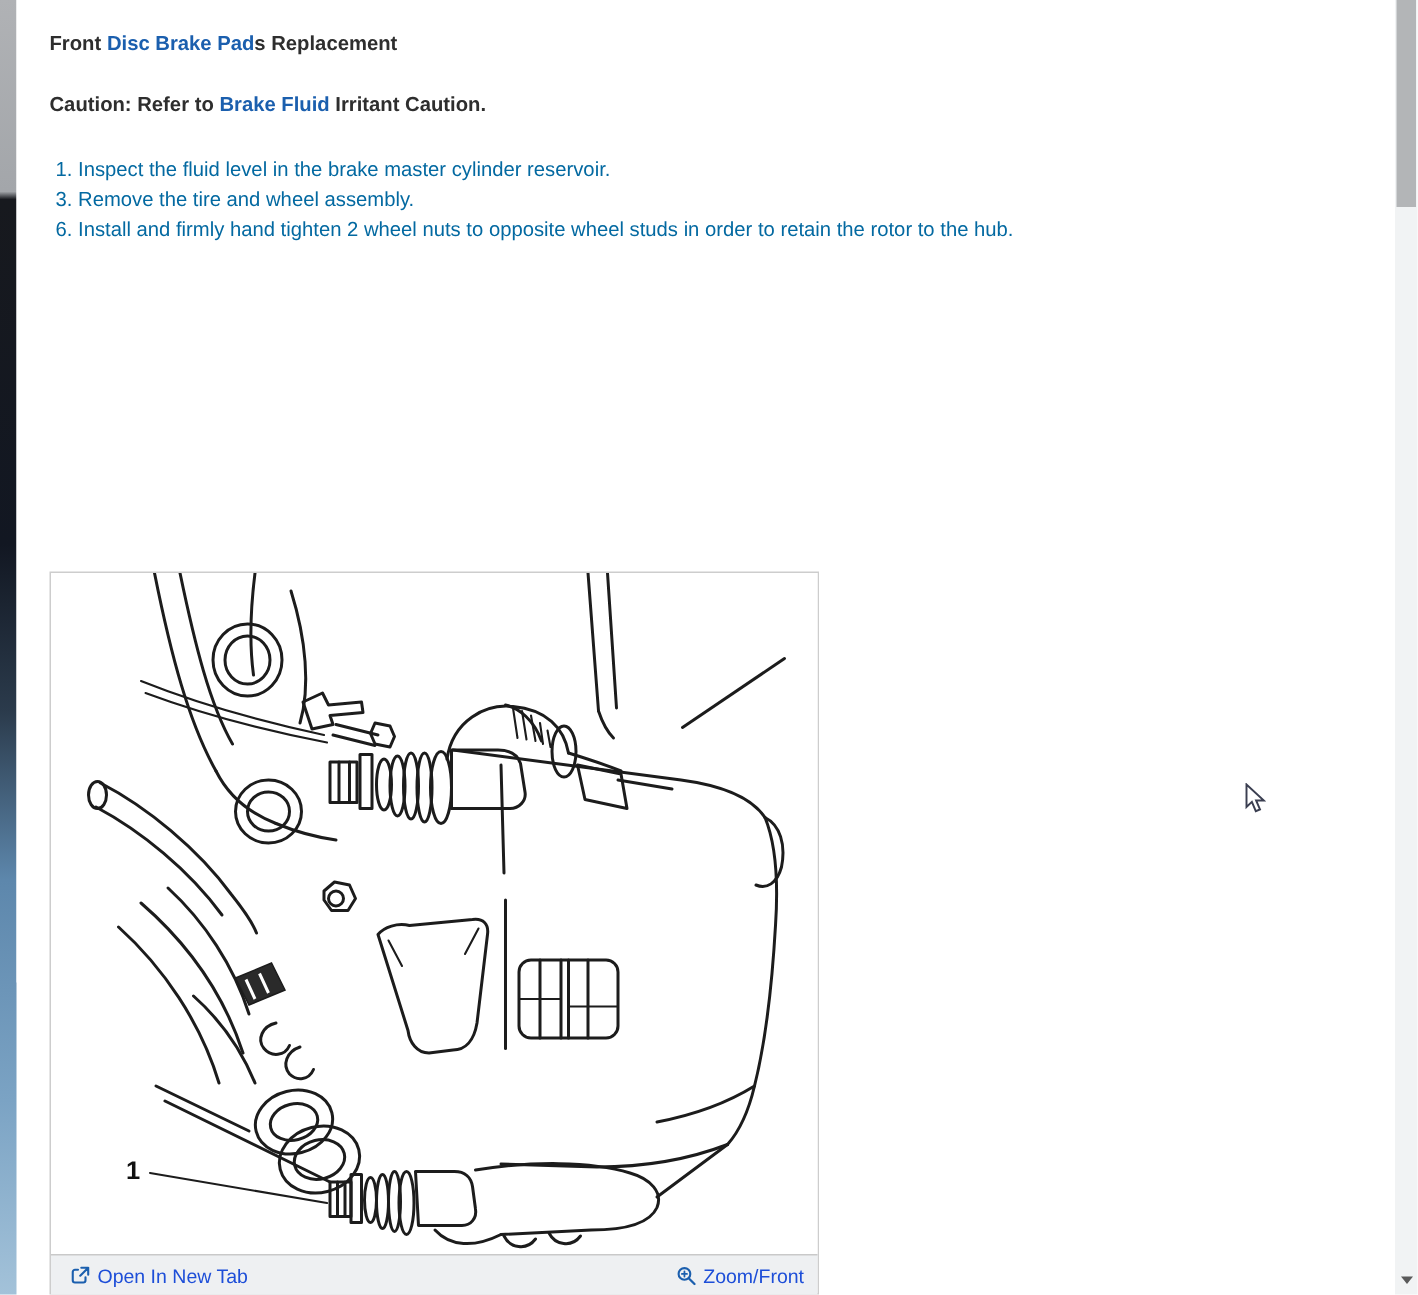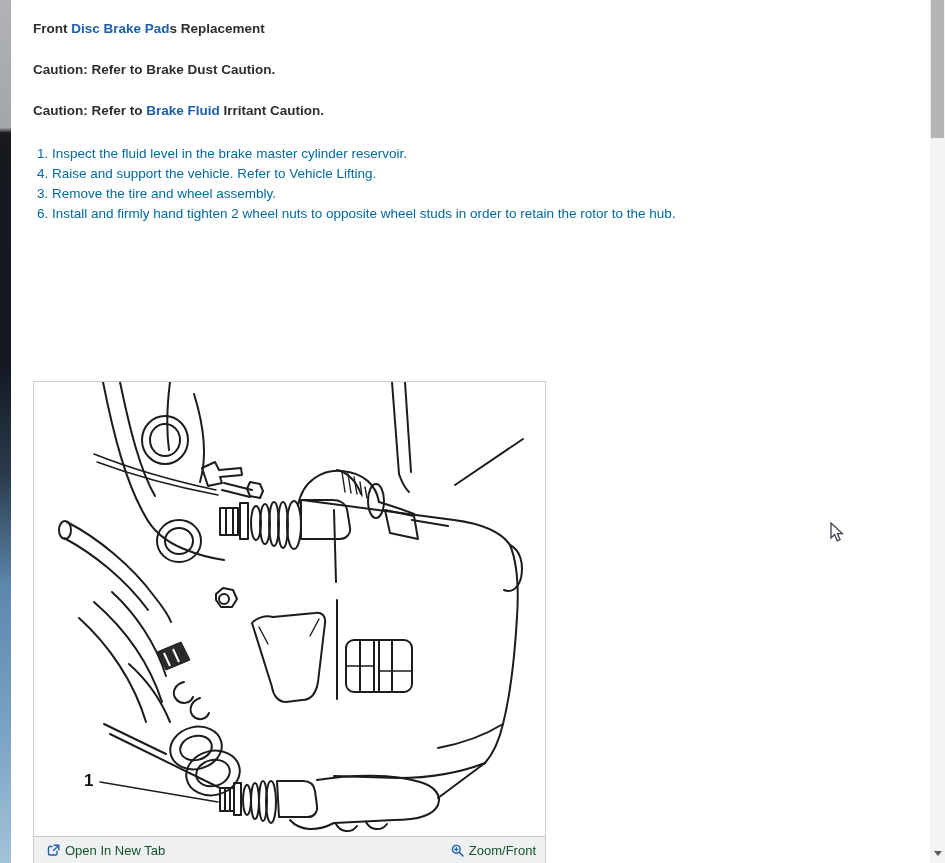--- a/index.html
+++ b/index.html
@@ -32,50 +32,48 @@
   .steps{font-size:13.5px;line-height:20px;color:#0369a1;margin-top:15px;}
   .step{text-indent:4px;}
   
   .figure{position:absolute;left:33px;top:381px;width:513px;height:482px;
           border:1px solid #cdcdcd;box-sizing:border-box;background:#fff;}
   .fig-canvas{position:absolute;left:0;top:0;width:511px;height:454px;background:#fff;}
   .fig-bar{position:absolute;left:0;top:454px;width:511px;height:27px;
            background:#eef0f2;border-top:1px solid #c9c9c9;box-sizing:border-box;
            display:flex;align-items:center;justify-content:space-between;
            padding:0 9px 0 13px;}
-  .fig-link{display:flex;align-items:center;gap:5px;color:#14532d;font-size:13px;cursor:pointer;}
+  .fig-link{display:flex;align-items:center;gap:5px;color:#1d4ed8;font-size:13px;cursor:pointer;}
   .fig-link svg{display:block;}
   
   .dw{stroke:#1c1c1c;stroke-width:2;fill:none;stroke-linecap:round;stroke-linejoin:round;}
   .dw-thin{stroke:#1c1c1c;stroke-width:1.4;fill:none;stroke-linecap:round;}
   .dw-fill{fill:#2a2a2a;stroke:#1c1c1c;stroke-width:1;}
   .callout{font-family:"Liberation Sans",sans-serif;font-size:17px;font-weight:700;fill:#111;}
   .cursor{position:absolute;left:830px;top:522px;width:14px;height:21px;pointer-events:none;}
 </style>
 </head>
 <body>
 
 <div class="left-strip"></div>
 
 <div class="main">
 
   <div class="h-line">
     <span>Front </span><span class="lnk">Disc Brake Pad</span><span>s Replacement</span>
   </div>
 
-  <div class="h-line">Caution: Refer to Brake Dust Caution.</div>
 
   <div class="h-line">
     <span>Caution: Refer to </span><span class="lnk">Brake Fluid</span><span> Irritant Caution.</span>
   </div>
 
 
   <div class="steps">
     <div class="step">1. Inspect the fluid level in the brake master cylinder reservoir.</div>
-    <div class="step">4. Raise and support the vehicle. Refer to Vehicle Lifting.</div>
     <div class="step">3. Remove the tire and wheel assembly.</div>
     <div class="step">6. Install and firmly hand tighten 2 wheel nuts to opposite wheel studs in order to retain the rotor to the hub.</div>
   </div>
 </div>
 
 <div class="figure">
   <div class="fig-canvas">
     <svg width="511" height="454" viewBox="0 0 511 454" xmlns="http://www.w3.org/2000/svg">
 
       <path class="dw" d="M69,0 C80,55 92,100 110,132"></path>

